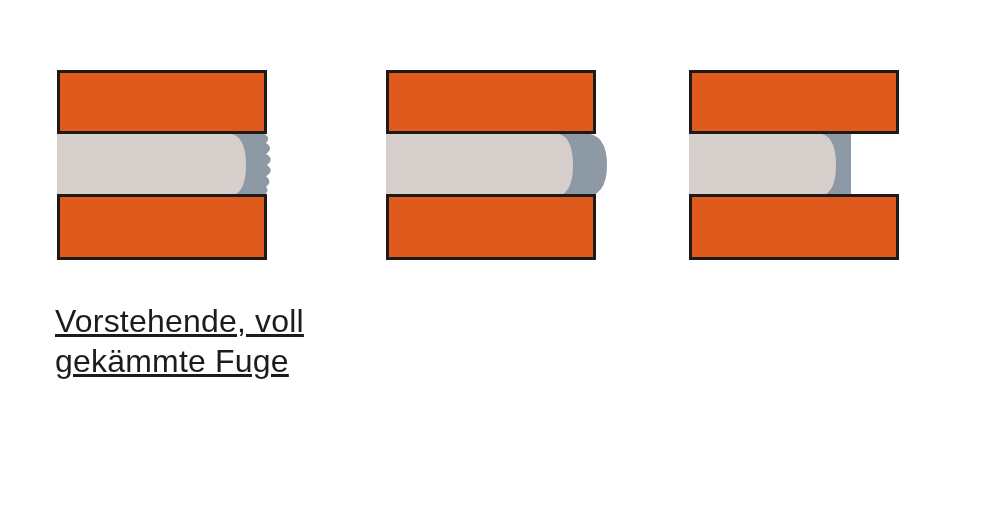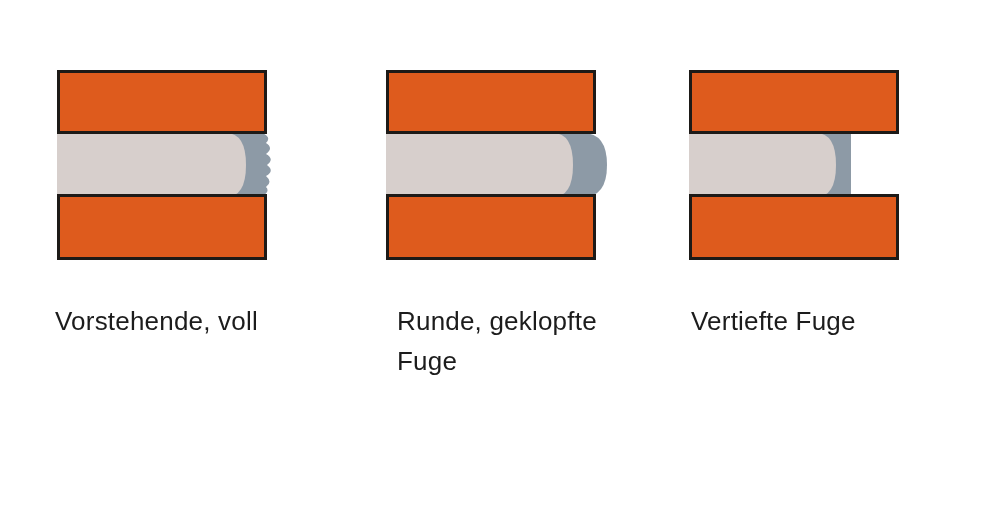--- a/index.html
+++ b/index.html
@@ -23,24 +23,25 @@
     width: 235px;
     height: 200px;
   }
   .diagram-1 { left: 53px; }
   .diagram-2 { left: 382px; }
   .diagram-3 { left: 685px; }
   .joint-label {
     position: absolute;
     top: 301px;
     width: 280px;
-    font-size: 26px;
+    font-size: 32px;
     line-height: 40px;
     color: #1c1c1c;
     letter-spacing: 0.2px;
+    text-decoration: underline;
   }
   .label-1 { left: 55px; }
   .label-2 { left: 397px; }
   .label-3 { left: 691px; }
 </style>
 </head>
 <body>
 
 <div class="canvas">
 
@@ -66,24 +67,18 @@
     <svg width="235" height="200" viewBox="0 0 235 200">
       <path d="M128,67 H166 V131 H128 Z" fill="#8D9AA6"></path>
       <path d="M4,67 H131 Q151,67 151,99 Q151,131 131,131 H4 Z" fill="#D7CFCC"></path>
       <rect x="5.5" y="5.5" width="207" height="61" stroke-width="3" fill="#DE5B1D" stroke="#1D1A17"></rect>
       <rect x="5.5" y="129.5" width="207" height="63" stroke-width="3" fill="#DE5B1D" stroke="#1D1A17"></rect>
     </svg>
   </figure>
 
   <div class="joint-label label-1">
     <div>Vorstehende, voll</div>
+    <div>gekämmte Fuge</div>
   </div>
 
-  <div class="joint-label label-2">
-    <div>Runde, geklopfte</div>
-    <div>Fuge</div>
-  </div>
 
-  <div class="joint-label label-3">
-    <div>Vertiefte Fuge</div>
-  </div>
 
 </div>
 
 </body></html>

